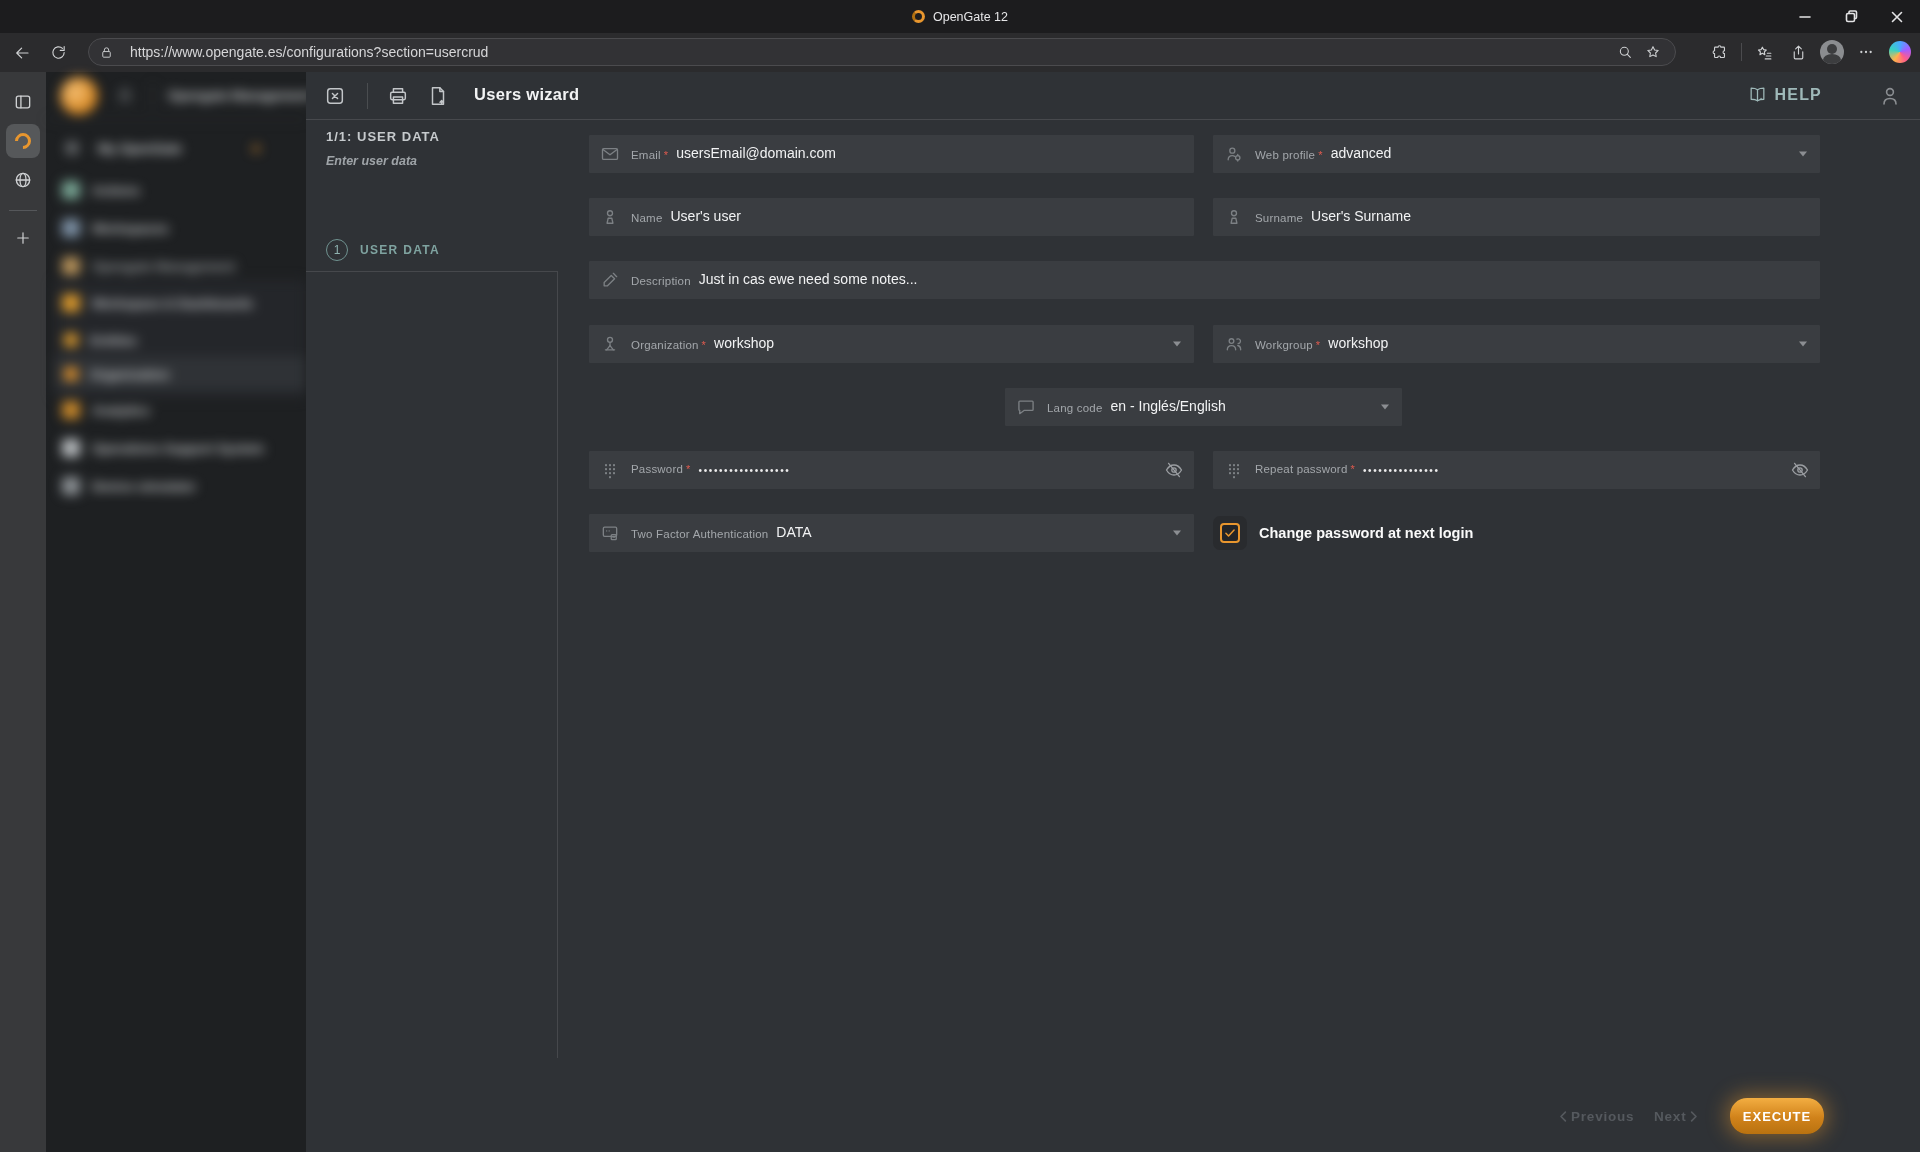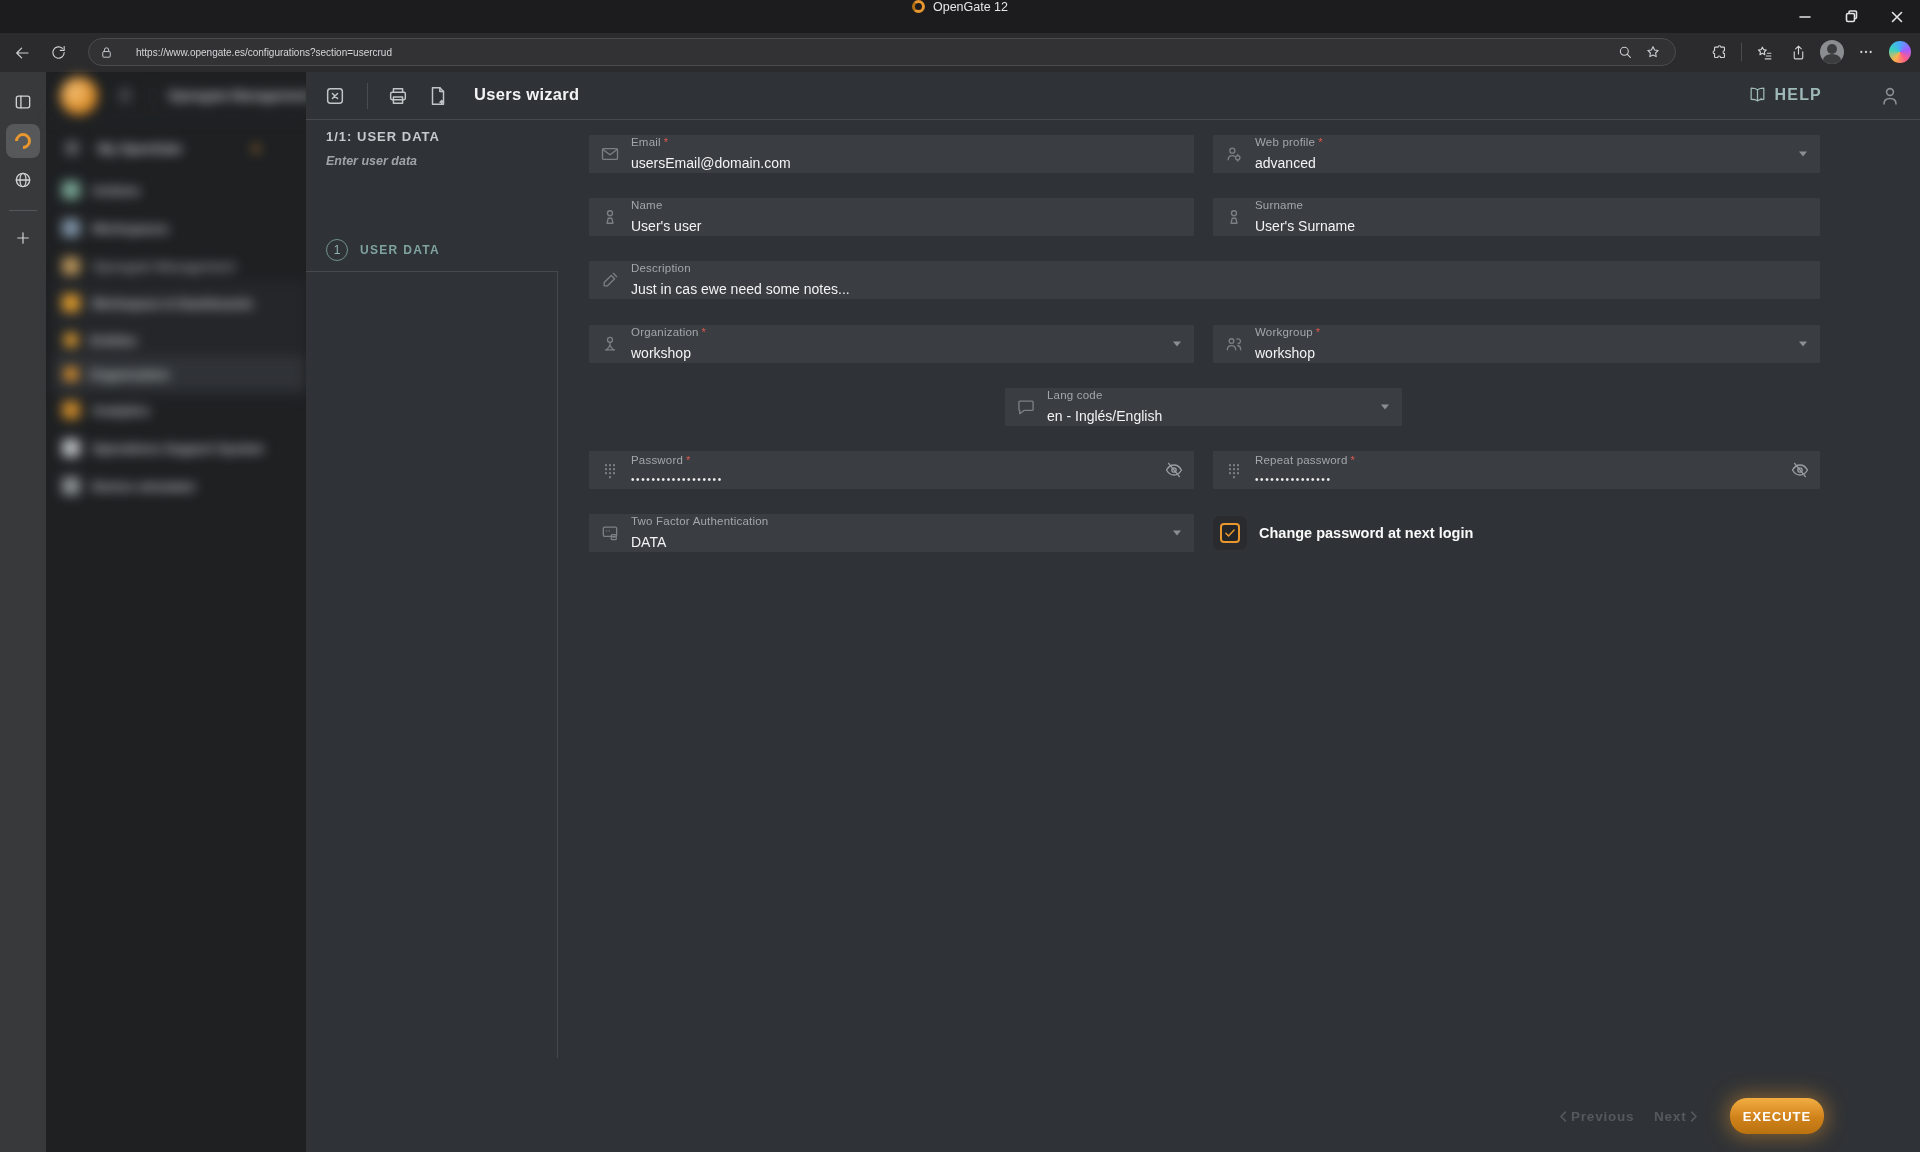--- a/index.html
+++ b/index.html
@@ -3,34 +3,34 @@
 <meta charset="utf-8">
 <style>
   * { margin:0; padding:0; box-sizing:border-box; }
   html,body { width:1920px; height:1152px; background:#1e2022; overflow:hidden;
     font-family:"Liberation Sans","DejaVu Sans",sans-serif; }
   .screen { position:relative; width:1920px; height:1152px; }
 
   
   .titlebar { position:absolute; left:0; top:0; width:1920px; height:33px; background:#1c1c1e; }
   .tab { position:absolute; left:50%; top:0; transform:translateX(-50%); height:33px;
-    display:flex; gap:8px; }
+    display:flex; align-items:center; gap:8px; }
   .favicon { width:13px; height:13px; border-radius:50%; border:3px solid #e8962e;
     border-left-color:#b06f10; }
   .tab-title { font-size:12.5px; color:#e6e6e8; }
   .win-controls { position:absolute; right:0; top:0; height:33px; display:flex; }
   .winbtn { width:46px; height:33px; display:flex; align-items:center; justify-content:center;
     color:#e3e3e5; background:transparent; border:0; }
   .toolbar { position:absolute; left:0; top:33px; width:1920px; height:39px; background:#2b2b2d;
     display:flex; align-items:center; }
   .tbtn { width:24px; height:24px; color:#cfd1d3; background:transparent; border:0;
     display:flex; align-items:center; justify-content:center; flex:none; }
   .addr { position:absolute; left:88px; top:5px; width:1588px; height:28px; border-radius:14px;
     background:#323235; border:1px solid #4b4b4e; display:flex; align-items:center; padding:0 10px; }
-  .addr .url { font-size:10px; color:#d6d6d8; margin-left:22px; flex:1; white-space:nowrap;
+  .addr .url { font-size:14px; color:#d6d6d8; margin-left:16px; flex:1; white-space:nowrap;
     overflow:hidden; }
   .tb-right { position:absolute; right:8px; top:5px; height:28px; display:flex; align-items:center; gap:10px; }
   .tb-divider { width:1px; height:18px; background:#4b4b4e; }
   .avatar-circle { width:24px; height:24px; border-radius:50%; background:#8b8d90; position:relative; overflow:hidden; }
   .avatar-circle::before { content:""; position:absolute; left:7px; top:4px; width:10px; height:10px; border-radius:50%; background:#3c3d3f; }
   .avatar-circle::after { content:""; position:absolute; left:3px; top:14px; width:18px; height:12px; border-radius:50%; background:#3c3d3f; }
   .copilot { width:22px; height:22px; border-radius:50%;
     background:conic-gradient(#4aa8ff,#a55cff,#ff5c8a,#ffb34a,#38d2c0,#4aa8ff); }
 
   
@@ -87,21 +87,21 @@
   .step-item { position:absolute; left:20px; top:167px; display:flex; align-items:center; gap:12px; }
   .step-circle { width:22px; height:22px; border-radius:50%; border:1.5px solid #6f9290;
     color:#8fb3b0; font-size:12px; display:flex; align-items:center; justify-content:center; }
   .step-label { font-size:12px; font-weight:700; letter-spacing:1.3px; color:#7fa3a0; }
   .hline { position:absolute; left:0; top:199px; width:251px; height:1px; background:#46484c; }
   .vline { position:absolute; left:251px; top:199px; width:1px; height:787px; background:#46484c; }
 
   
   .field { position:absolute; height:38px; background:#3a3d41; display:flex; align-items:center; border-radius:1px; }
   .ficon { width:20px; height:20px; margin:0 11px; color:#7c8084; flex:none; }
-  .fbody { display:flex; flex-direction:column; justify-content:center; gap:8px; min-width:0; }
+  .fbody { display:flex; flex-direction:row; justify-content:center; gap:8px; min-width:0;align-items:flex-end; }
   .flabel { font-size:11.5px; color:#a3a7ab; letter-spacing:.2px; line-height:1; }
   .req { color:#e05a4e; margin-left:3px; font-size:11px; }
   .fvalue { font-size:14px; color:#f2f3f4; line-height:1.1; white-space:nowrap; }
   .fvalue.dots { font-size:10px; letter-spacing:1.6px; color:#ececec; }
   .chev { position:absolute; right:13px; top:50%; transform:translateY(-50%); width:0; height:0;
     border-left:4.5px solid transparent; border-right:4.5px solid transparent; border-top:5px solid #8b8e92; }
   .eye { position:absolute; right:10px; top:9px; width:20px; height:20px; color:#9b9ea2;
     background:transparent; border:0; padding:0; }
 
   .cbrow { position:absolute; left:907px; top:442px; height:38px; display:flex; align-items:center; }

